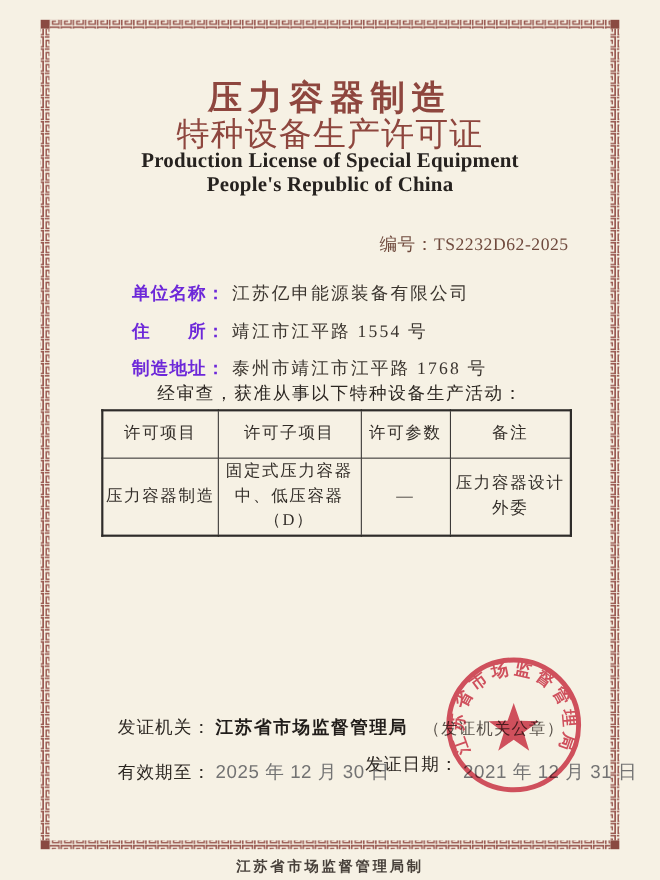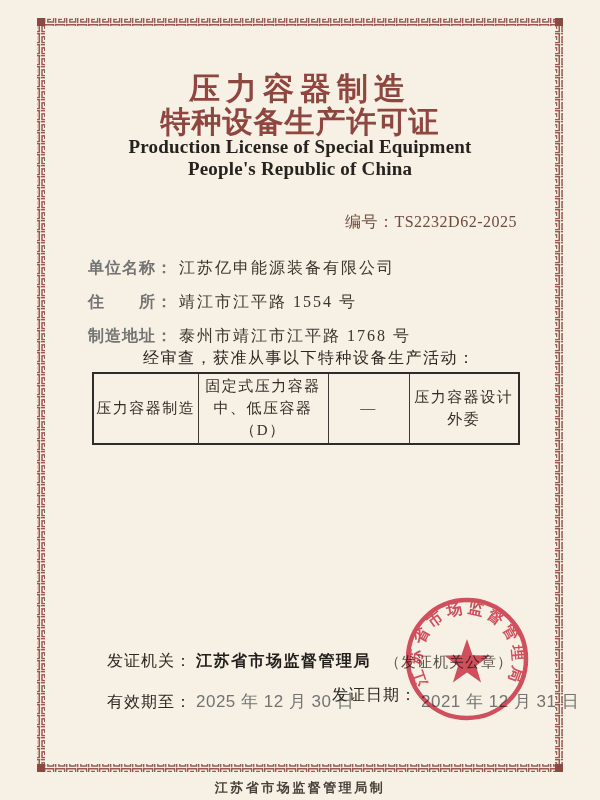--- a/index.html
+++ b/index.html
@@ -9,30 +9,30 @@
     overflow:hidden;
     font-family:"Liberation Serif", serif;
     color:#2f2b28;
   }
   .frame-svg { position:absolute; left:0; top:0; width:600px; height:800px; pointer-events:none; }
 
   .abs { position:absolute; }
   .centered { left:0; right:0; text-align:center; }
 
   .title-cn1 { top:68px;  font-size:31px; font-weight:bold; color:#8e463e; letter-spacing:6px; }
-  .title-cn2 { top:102px; font-size:30px; font-weight:bold; color:#8e463e; letter-spacing:1px; }
+  .title-cn2 { top:102px; font-size:30px; font-weight:normal; color:#8e463e; letter-spacing:1px; }
   .title-en  { font-size:19px; font-weight:bold; color:#26221f; letter-spacing:0.2px; }
   .title-en1 { top:136px; }
   .title-en2 { top:158px; }
 
   .license-no { top:212px; right:83px; font-size:16px; color:#6f4a3d; letter-spacing:0.5px; }
 
   .info { left:88px; top:251px; width:432px; font-size:16px; }
   .info-row { height:34px; line-height:34px; white-space:nowrap; }
-  .info-label { font-weight:bold; color:#737373; letter-spacing:1px; }
+  .info-label { font-weight:bold; color:#6d28d9; letter-spacing:1px;margin-left:32px; }
   .info-value { color:#3a342e; letter-spacing:2px; padding-left:6px; }
 
   .approval { left:120px; top:348px; font-size:16px; color:#2c2722; letter-spacing:1.5px;margin-left:23px; }
 
   table.license-table {
     position:absolute; left:92px; top:372px; width:426px;
     border-collapse:collapse; table-layout:fixed;
     border:2px solid #2e2c2a;
     background:transparent;
   }
@@ -116,20 +116,26 @@
   <div class="abs approval">经审查，获准从事以下特种设备生产活动：</div>
 
   <table class="license-table">
     <colgroup>
       <col style="width:105px">
         <col style="width:130px">
         <col style="width:81px">
         <col style="width:110px">
     </colgroup>
     <tbody>
+        <tr class="hdr">
+      <td>许可项目</td>
+      <td>许可子项目</td>
+      <td>许可参数</td>
+      <td>备注</td>
+    </tr>
     <tr class="body">
       <td>压力容器制造</td>
       <td>
         <span class="cell-line">固定式压力容器</span>
         <span class="cell-line">中、低压容器（D）</span>
       </td>
       <td>—</td>
       <td>
         <span class="cell-line">压力容器设计</span>
         <span class="cell-line">外委</span>

